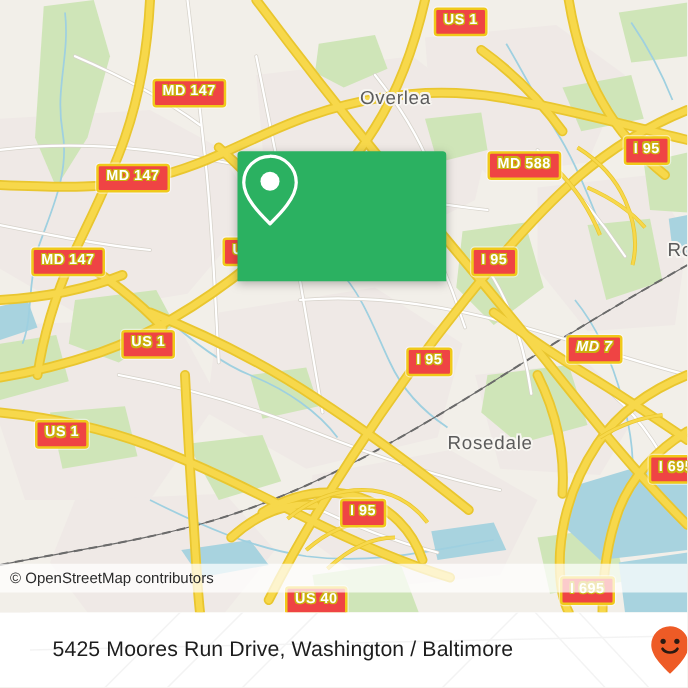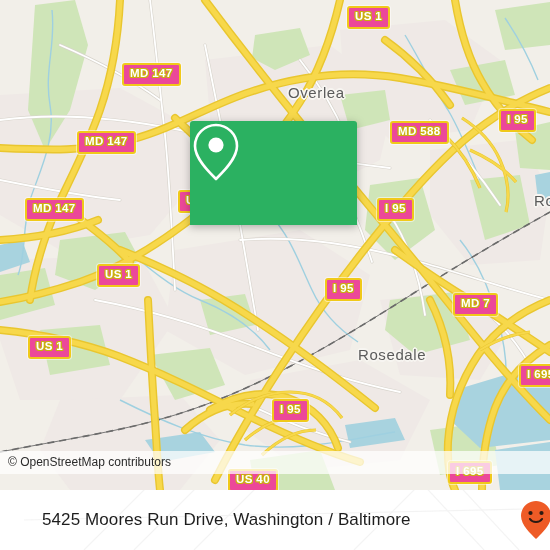--- a/index.html
+++ b/index.html
@@ -23,21 +23,21 @@
     white-space:nowrap;
     text-shadow:
       -1.6px 0 #f7f5f1, 1.6px 0 #f7f5f1, 0 -1.6px #f7f5f1, 0 1.6px #f7f5f1,
       -1.2px -1.2px #f7f5f1, 1.2px -1.2px #f7f5f1, -1.2px 1.2px #f7f5f1, 1.2px 1.2px #f7f5f1;
     pointer-events:none;
   }
 
   
   .shield{
     position:absolute;
-    background:#ec4899;
+    background:#ef4444;
     border:2px solid #f0c91a;
     border-radius:3px;
     color:#fff;
     font-size:11.5px;
     font-weight:bold;
     line-height:1;
     padding:3px 6px 4px 6px;
     white-space:nowrap;
     letter-spacing:.4px;
     text-shadow:
@@ -302,35 +302,35 @@
           <path d="M445,135 C460,150 472,168 480,188"></path>
           <path d="M230,415 C248,400 268,392 290,392 C312,392 330,402 342,418"></path>
           <path d="M245,440 C262,425 282,416 302,418"></path>
           <path d="M262,455 C278,440 296,430 316,430"></path>
           <path d="M480,350 C496,340 512,334 530,332"></path>
         </g>
 
       </g>
     </svg>
 
-    <div class="place-label" style="left:288px;top:84px;">Overlea</div>
+    <div class="place-label" style="left:288px;top:70px;">Overlea</div>
     <div class="place-label" style="left:358px;top:346px;">Rosedale</div>
     <div class="place-label" style="left:534px;top:192px;">Ro</div>
 
     <div class="shield" style="left:347px;top:6px;">US 1</div>
     <div class="shield" style="left:122px;top:63px;">MD 147</div>
     <div class="shield" style="left:77px;top:131px;">MD 147</div>
     <div class="shield" style="left:390px;top:121px;">MD 588</div>
     <div class="shield" style="left:499px;top:109px;">I 95</div>
     <div class="shield" style="left:178px;top:190px;">US 1</div>
     <div class="shield" style="left:25px;top:198px;">MD 147</div>
     <div class="shield" style="left:377px;top:198px;">I 95</div>
     <div class="shield" style="left:97px;top:264px;">US 1</div>
     <div class="shield" style="left:325px;top:278px;">I 95</div>
-    <div class="shield" style="left:453px;top:293px;">MD 7</div>
+    <div class="shield" style="left:453px;top:268px;font-style:italic;">MD 7</div>
     <div class="shield" style="left:28px;top:336px;">US 1</div>
     <div class="shield" style="left:519px;top:364px;">I 695</div>
     <div class="shield" style="left:272px;top:399px;">I 95</div>
     <div class="shield" style="left:448px;top:461px;">I 695</div>
     <div class="shield" style="left:228px;top:469px;">US 40</div>
 
     <div id="callout">
       <div id="callout-head">
         <svg width="52" height="62" viewBox="0 0 52 62">
           <path d="M26 4 C14.4 4 5 13.4 5 25 C5 38 20 52 26 58 C32 52 47 38 47 25 C47 13.4 37.6 4 26 4 Z" fill="none" stroke="#ffffff" stroke-width="2.6" stroke-linejoin="round"></path>

